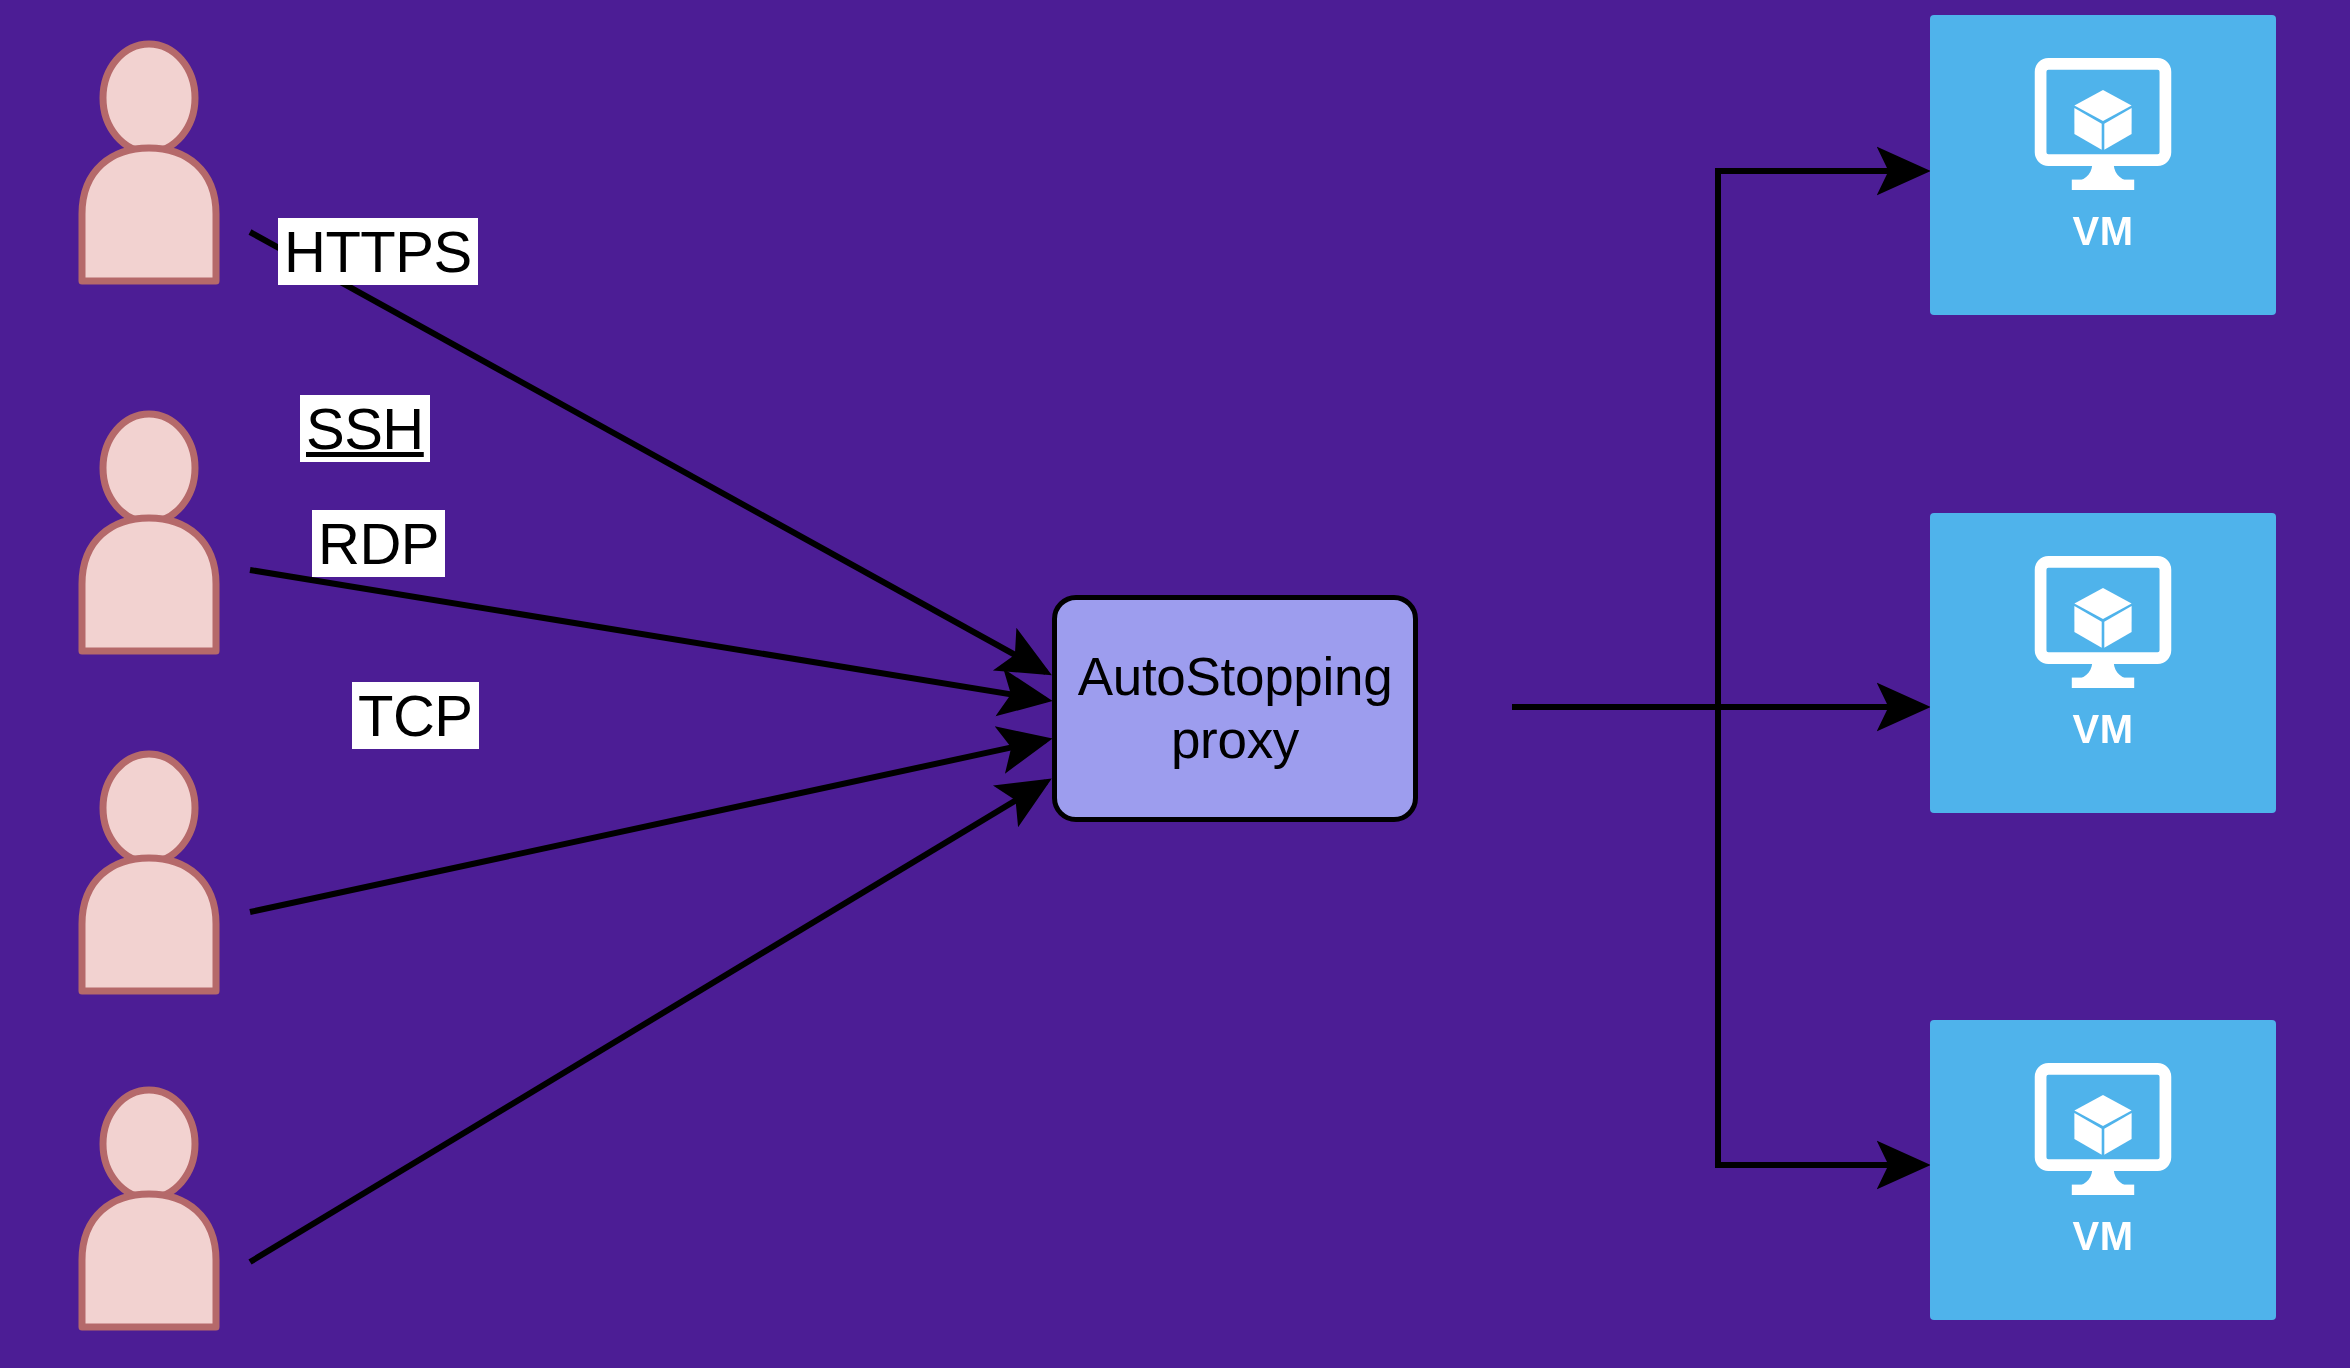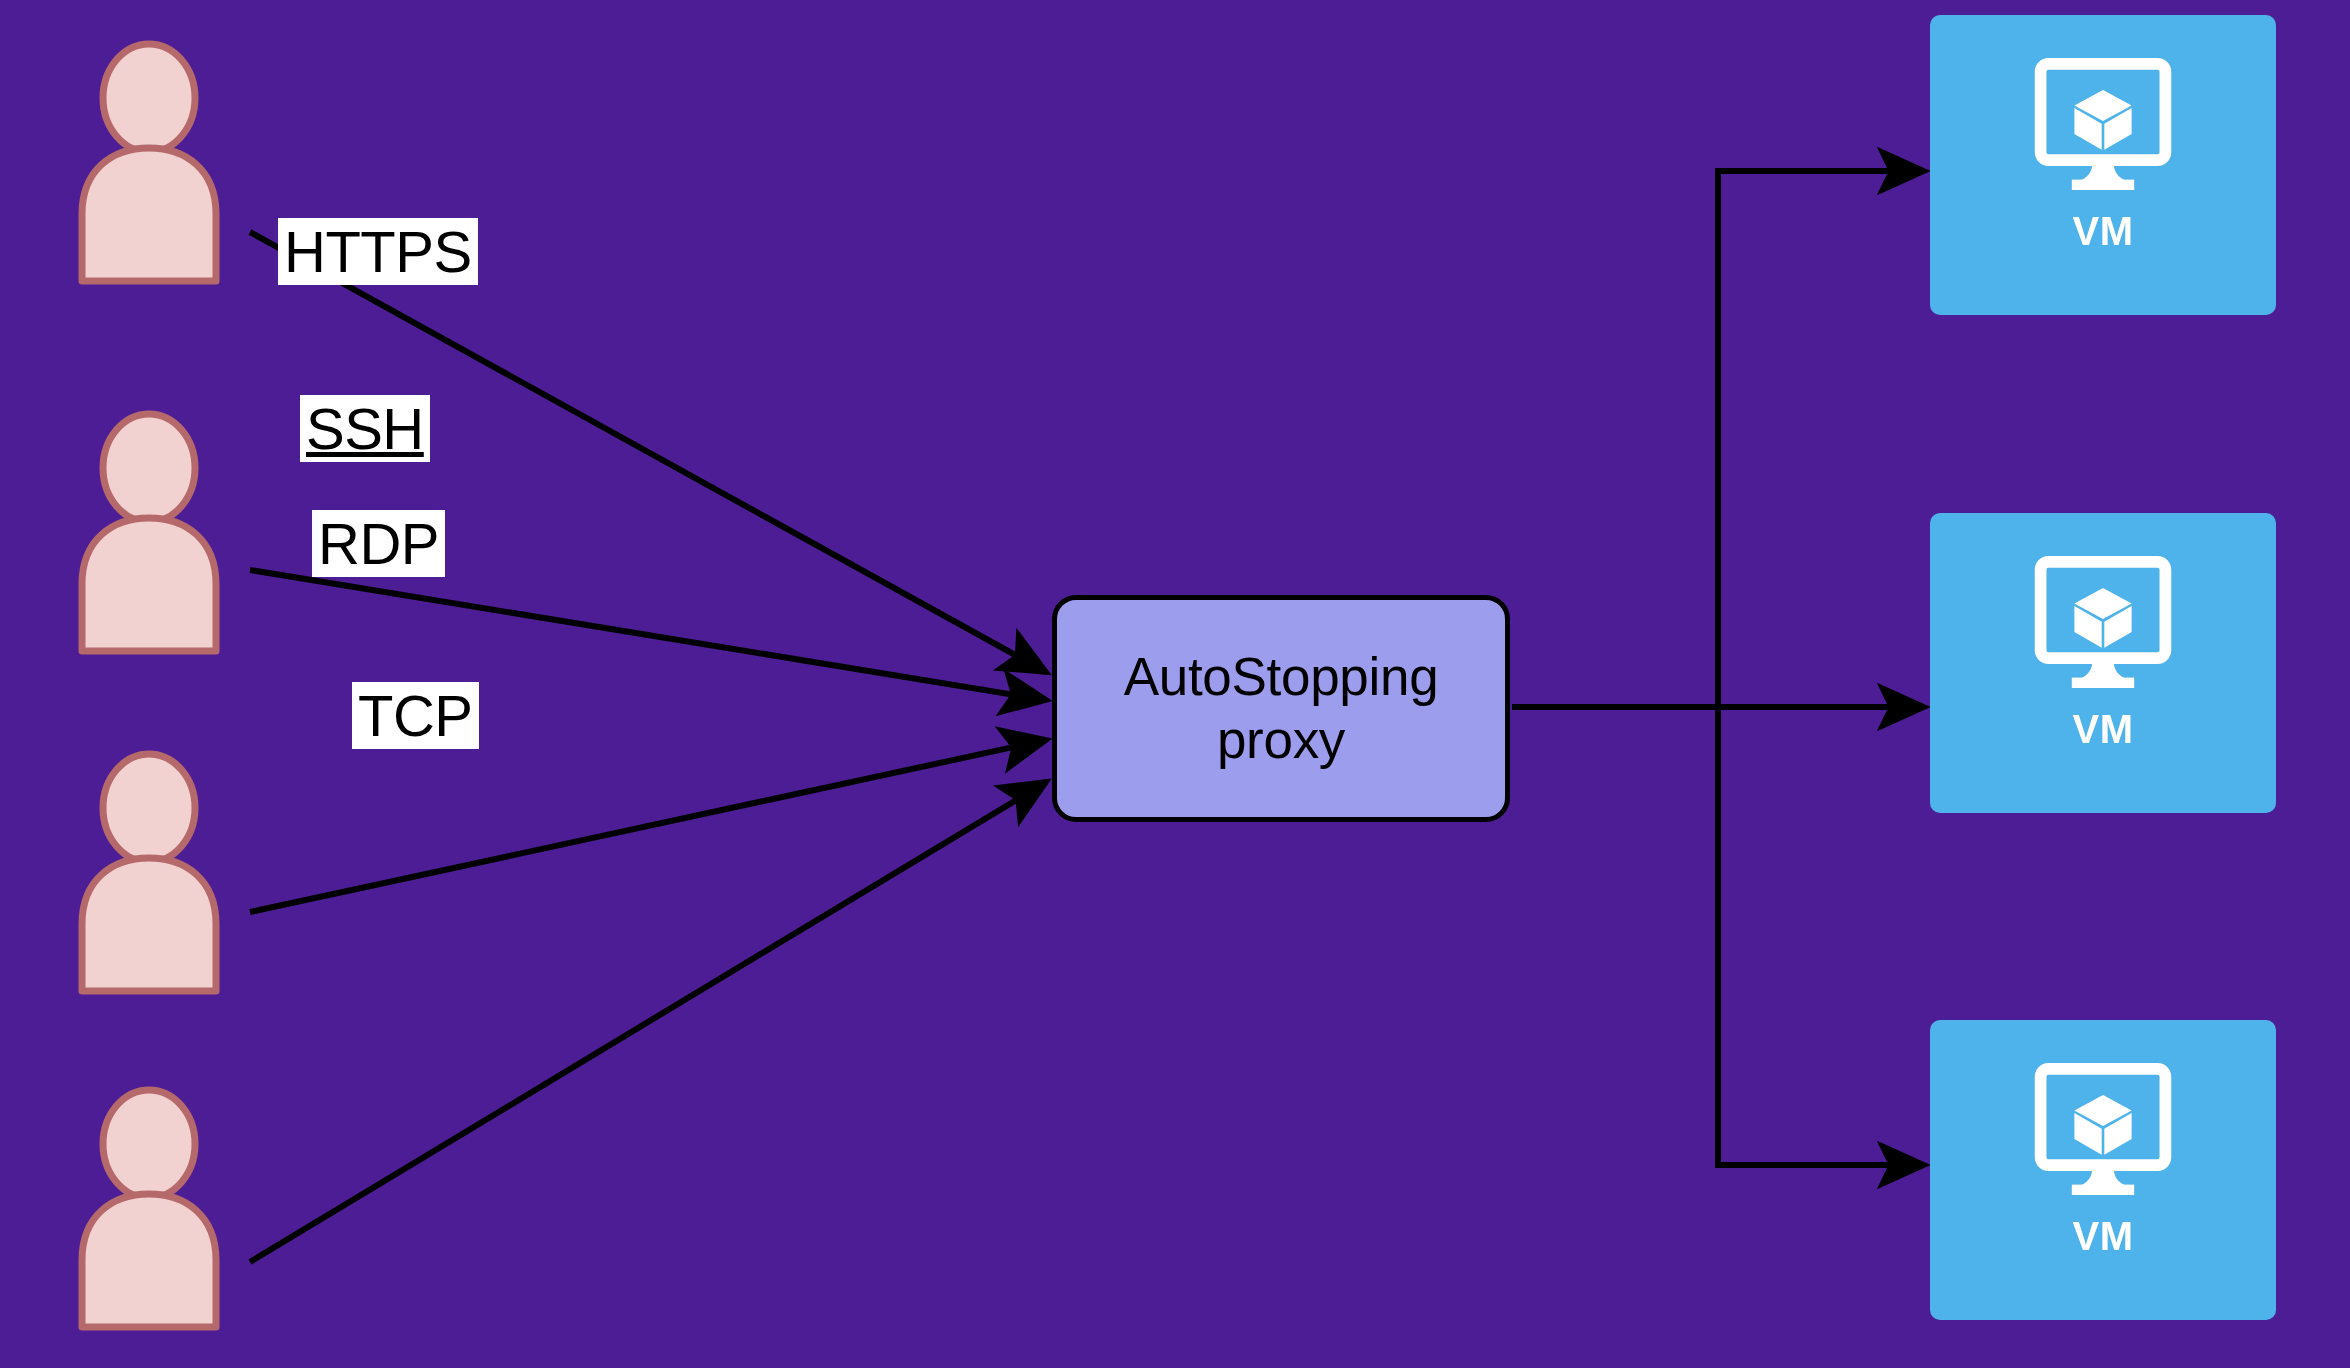--- a/index.html
+++ b/index.html
@@ -27,21 +27,21 @@
     width: 2350px;
     height: 1368px;
   }
   .actor {
     position: absolute;
   }
   .proxy-box {
     position: absolute;
     left: 1052px;
     top: 595px;
-    width: 458px;
+    width: 366px;
     height: 227px;
     box-sizing: border-box;
     background: #9d9dee;
     border: 5px solid #000000;
     border-radius: 24px;
     display: flex;
     align-items: center;
     justify-content: center;
     z-index: 5;
   }
@@ -51,21 +51,21 @@
     color: #000000;
     text-align: center;
     letter-spacing: -0.3px;
   }
   .vm-box {
     position: absolute;
     left: 1930px;
     width: 346px;
     height: 300px;
     background: #4fb3eb;
-    border-radius: 10px;
+    border-radius: 4px;
     display: flex;
     flex-direction: column;
     align-items: center;
     justify-content: flex-start;
     z-index: 5;
   }
   .vm-icon {
     margin-top: 38px;
     width: 156px;
     height: 144px;

